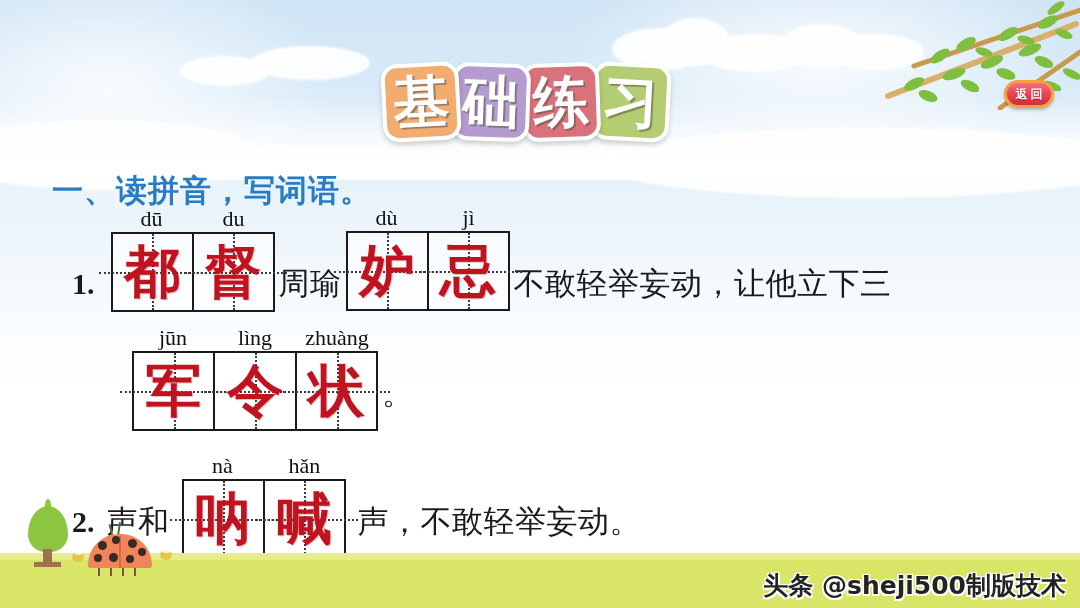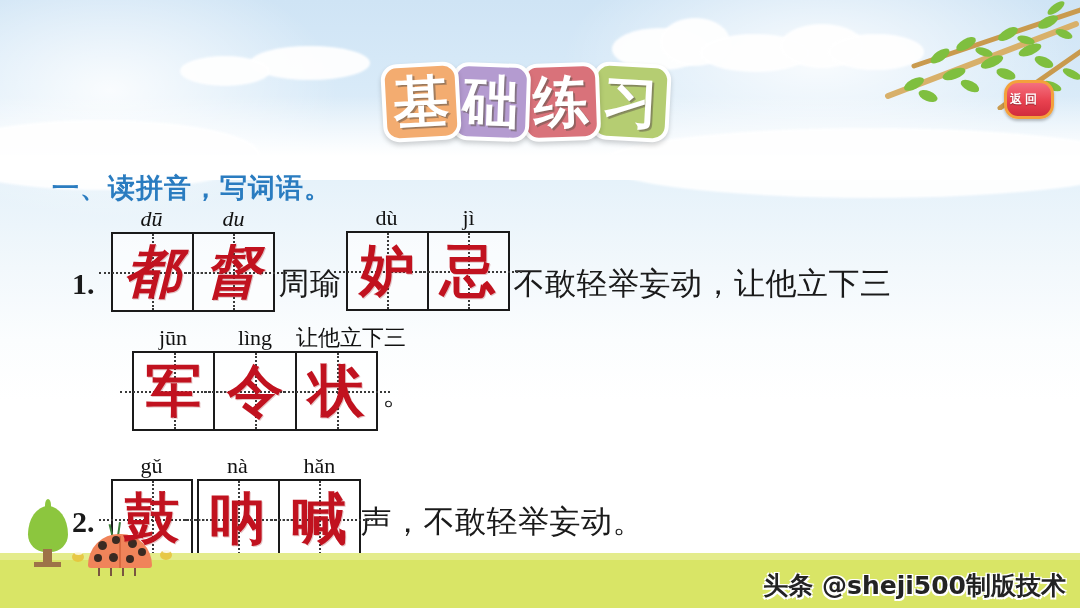--- a/index.html
+++ b/index.html
@@ -128,26 +128,27 @@
     border-radius: 50%;
   }
 
   
   #branches { position: absolute; right: 0; top: 0; width: 200px; height: 110px; }
 
   
   #return-btn {
     position: absolute;
     right: 26px; top: 80px;
-    width: 50px; height: 39px;
+    width: 50px; height: 28px;
     border-radius: 14px;
     background: linear-gradient(180deg, #f4707e 0%, #e8414f 55%, #d12c3c 100%);
     border: 3px solid #f3a13c;
     display: flex;
     align-items: center;
+    justify-content: center;
     cursor: pointer;
     box-shadow: 0 2px 3px rgba(0,0,0,.25);
   }
   #return-btn span {
     font-family: "DejaVu Sans", sans-serif;
     font-size: 12px;
     font-weight: bold;
     color: #ffffff;
     letter-spacing: 3px;
     text-shadow: 0 1px 1px rgba(0,0,0,.35);
@@ -184,21 +185,21 @@
   .tile-1 { background: #f3ac70; margin-right: -8px; transform: rotate(-3deg); z-index: 4; }
   .tile-2 { background: #b49bd0; margin-right: -8px; transform: rotate(2deg);  z-index: 3; }
   .tile-3 { background: #d9727a; margin-right: -8px; transform: rotate(-2deg); z-index: 2; }
   .tile-4 { background: #b5cd72; transform: rotate(3deg);  z-index: 1; }
 
   
   #section-heading {
     position: absolute;
     left: 52px; top: 170px;
     font-family: "DejaVu Sans", sans-serif;
-    font-size: 27px;
+    font-size: 31px;
     font-weight: bold;
     color: #2a7cc0;
     letter-spacing: 1px;
     white-space: nowrap;
   }
 
   
   #exercise { position: absolute; left: 0; top: 196px; width: 1080px; }
 
   .line {
@@ -395,21 +396,21 @@
     <div class="tile tile-4">
       <span class="tile-char">习</span>
     </div>
   </div>
 
   <div id="section-heading">一、读拼音，写词语。</div>
 
   <div id="exercise">
       <div class="line" style="top: 0px; left: 72px;">
         <span class="num" style="margin-right: 12px;">1.</span>
-        <div class="wordgroup" style="margin: 9px 4px; font-style: italic;">
+        <div class="wordgroup" style="margin: 9px 4px;">
           <div class="pinyin-row">
             <div class="pinyin" style="width: 82px;">dū</div>
             <div class="pinyin" style="width: 82px;">du</div>
           </div>
           <div class="boxes">
             <div class="cell">
               <span class="han">都</span>
             </div>
             <div class="cell">
               <span class="han">督</span>
@@ -431,49 +432,40 @@
             </div>
           </div>
         </div>
         <span class="sent">不敢轻举妄动，让他立下三</span>
       </div>
       <div class="line" style="top: 130px; left: 128px;">
         <div class="wordgroup" style="margin: 0px 4px;">
           <div class="pinyin-row">
             <div class="pinyin" style="width: 82px;">jūn</div>
             <div class="pinyin" style="width: 82px;">lìng</div>
-            <div class="pinyin" style="width: 82px;">让他立下三</div>
+            <div class="pinyin" style="width: 82px;">zhuàng</div>
           </div>
           <div class="boxes">
             <div class="cell">
               <span class="han">军</span>
             </div>
             <div class="cell">
               <span class="han">令</span>
             </div>
             <div class="cell">
               <span class="han">状</span>
             </div>
           </div>
         </div>
         <span class="sent">。</span>
       </div>
       <div class="line" style="top: 258px; left: 72px;">
         <span class="num" style="margin-right: 12px;">2.</span>
-        <div class="wordgroup" style="margin: 0px 4px;">
-          <div class="pinyin-row">
-            <div class="pinyin" style="width: 82px;">gǔ</div>
-          </div>
-          <div class="boxes">
-            <div class="cell">
-              <span class="han">鼓</span>
-            </div>
-          </div>
-        </div>
-        <div class="wordgroup" style="margin: 0px 0;">
+        <span class="sent">声和</span>
+        <div class="wordgroup" style="margin: 0px 12px;">
           <div class="pinyin-row">
             <div class="pinyin" style="width: 82px;">nà</div>
             <div class="pinyin" style="width: 82px;">hǎn</div>
           </div>
           <div class="boxes">
             <div class="cell">
               <span class="han">呐</span>
             </div>
             <div class="cell">
               <span class="han">喊</span>

